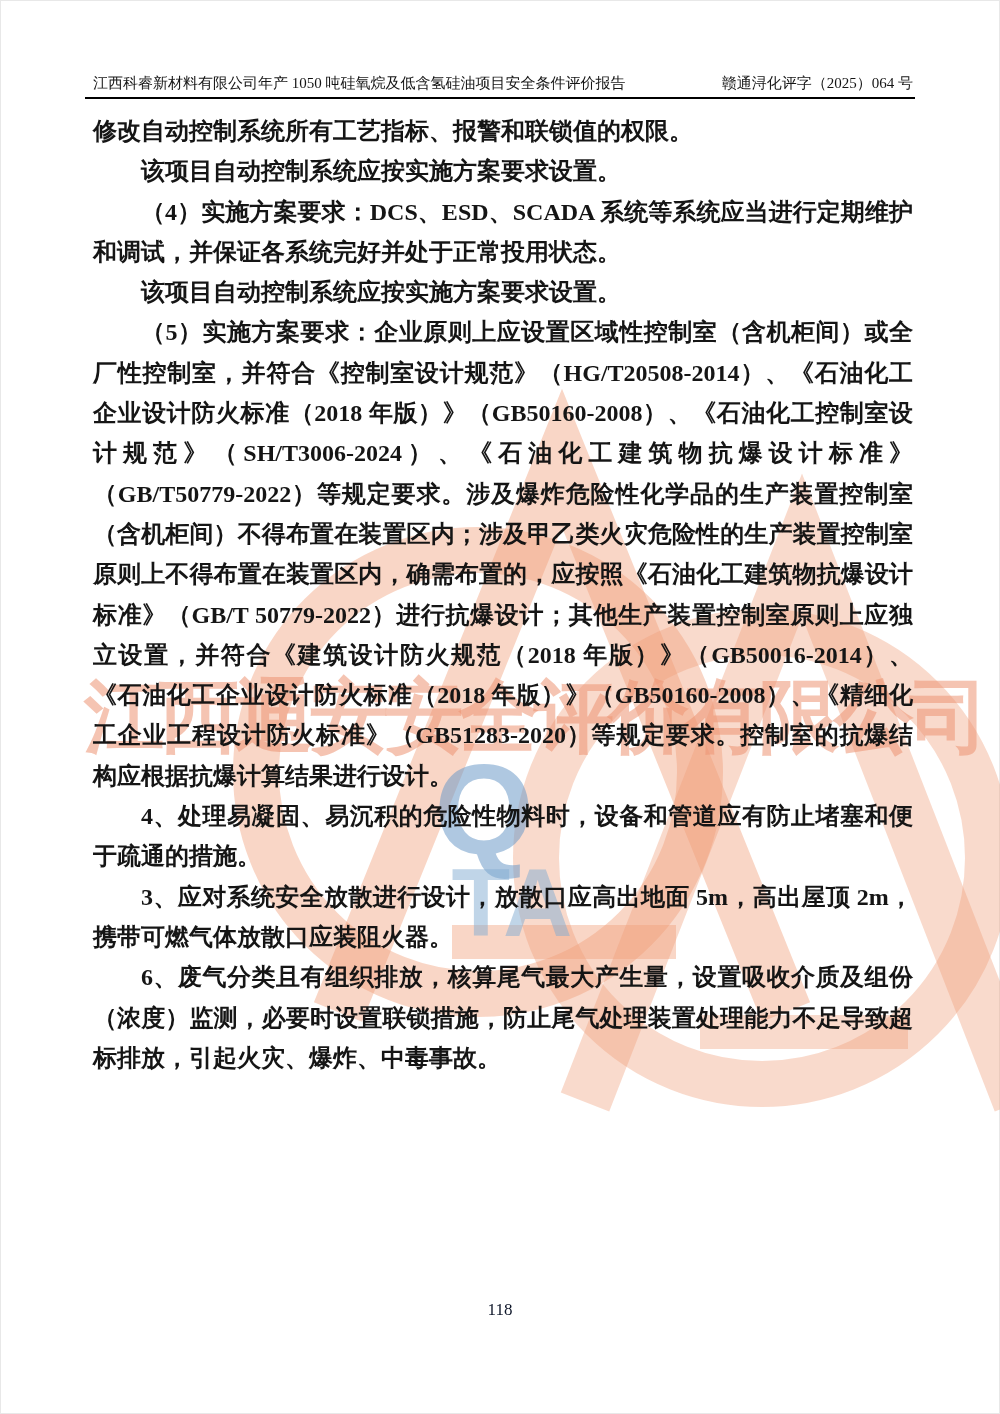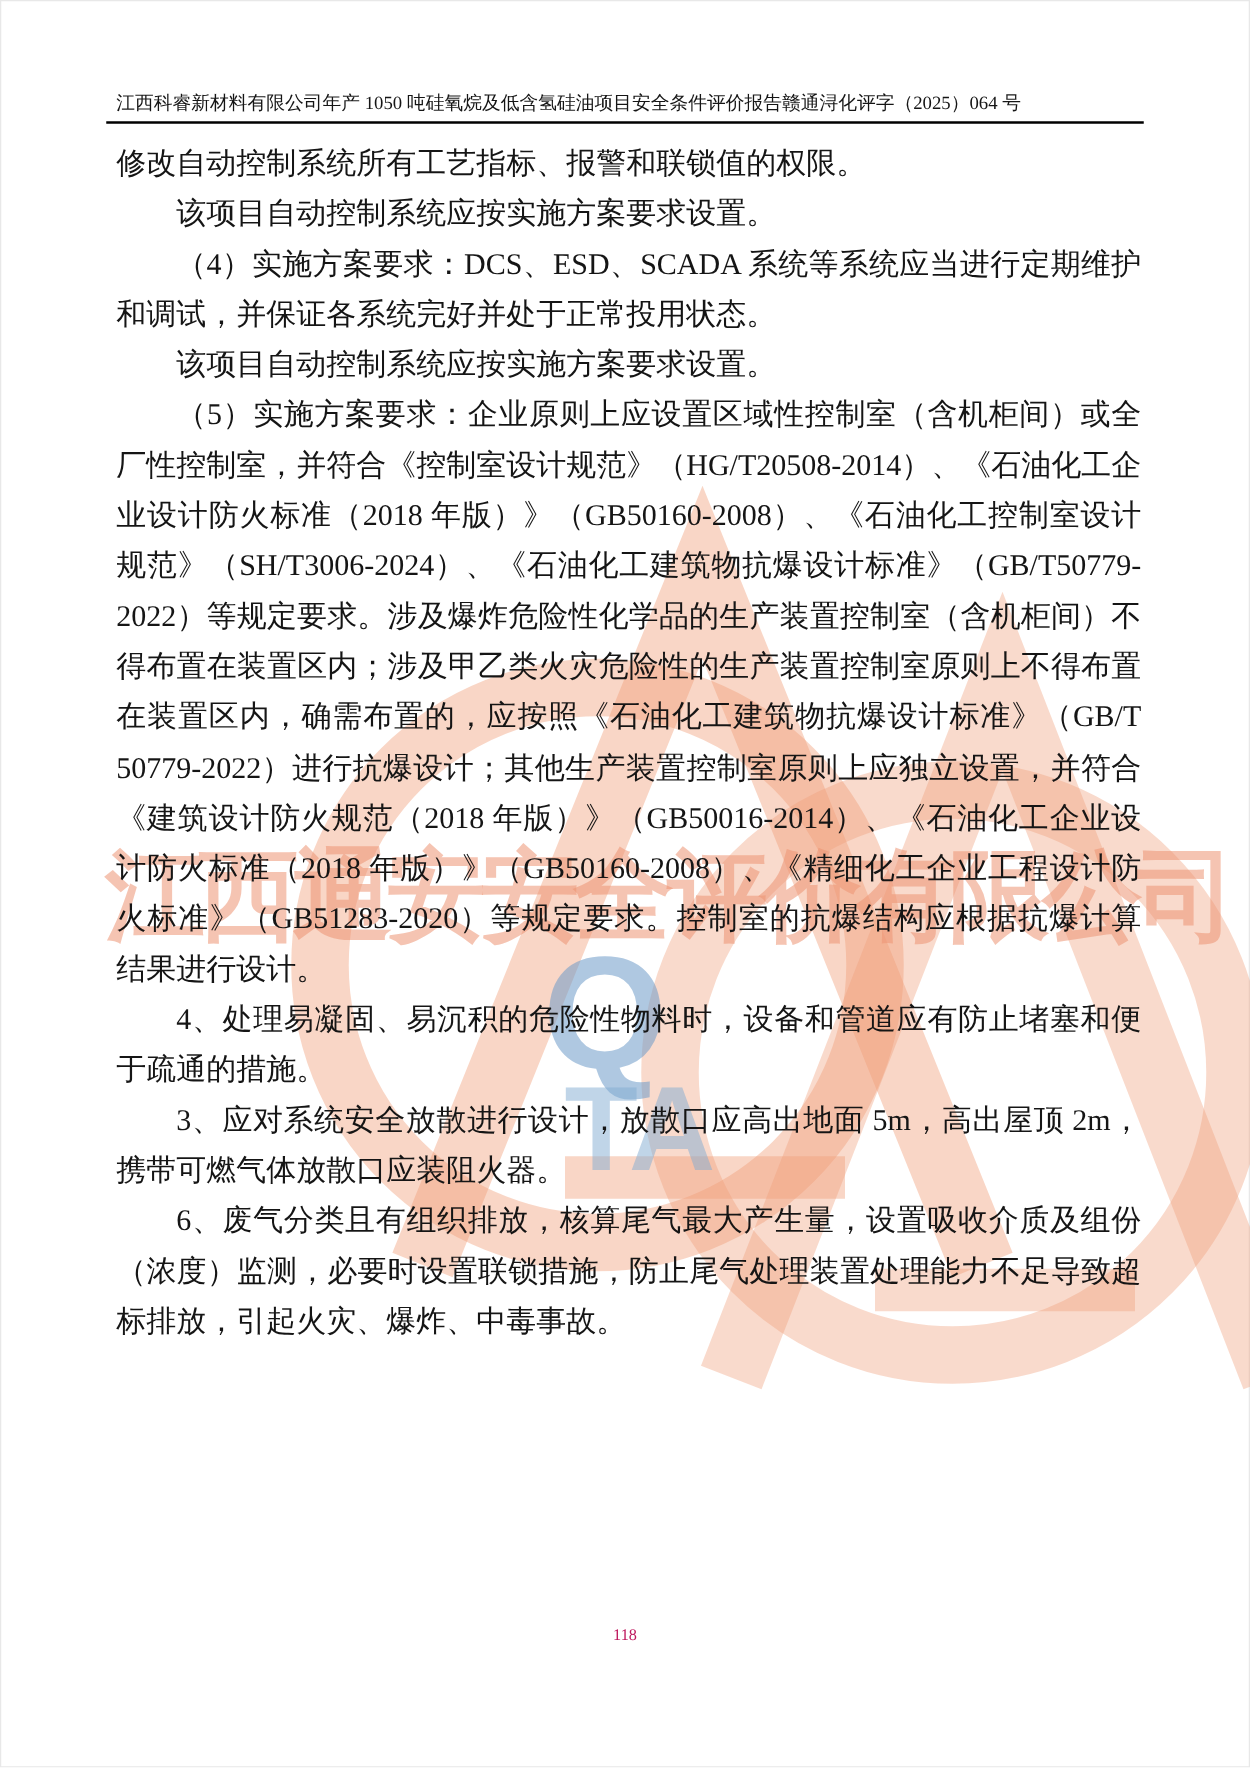--- a/index.html
+++ b/index.html
@@ -6,21 +6,21 @@
   .page {
     position:relative; width:1000px; height:1414px; margin:0 auto;
     background:#ffffff; overflow:hidden;
     font-family:"Liberation Serif", serif; color:#151515;
     box-shadow:inset 0 0 0 1px #e8e8e8;
   }
 
   
   .header {
     position:absolute; left:85px; top:74px; width:830px; z-index:2;
-    display:flex; align-items:flex-end;
+    display:flex; justify-content:space-between; align-items:flex-end;
     border-bottom:2px solid #000; padding-bottom:5px;
     font-size:15px; line-height:1.2; white-space:nowrap;
   }
   .header .h-left { padding-left:8px; }
   .header .h-right { padding-right:2px; }
 
   
   .watermark { position:absolute; inset:0; z-index:1; pointer-events:none; }
   .wm-company {
     position:absolute; left:84px; top:664px; white-space:nowrap;
@@ -28,27 +28,27 @@
     font-size:80px; letter-spacing:-5px;
     color:rgba(236,148,114,0.55);
   }
   .wm-svg { position:absolute; inset:0; }
 
   
   .content {
     position:absolute; left:93px; top:111px; width:820px; z-index:2;
     font-size:24px; line-height:40.3px; text-align:justify;
   }
-  .content p { margin:0; text-indent:2em; }
+  .content p { margin:0; text-indent:2em;font-weight:bold; }
   .content p:first-child { text-indent:0; }
 
   
   .footer {
     position:absolute; left:0; top:1300px; width:1000px; z-index:2;
-    text-align:center; font-size:13px; color:#be185d;
+    text-align:center; font-size:17px; color:#0f172a;
   }
 </style>
 </head>
 <body>
 
 <div class="page">
 
   <div class="watermark">
     <svg class="wm-svg" width="1000" height="1414" viewBox="0 0 1000 1414">
 

